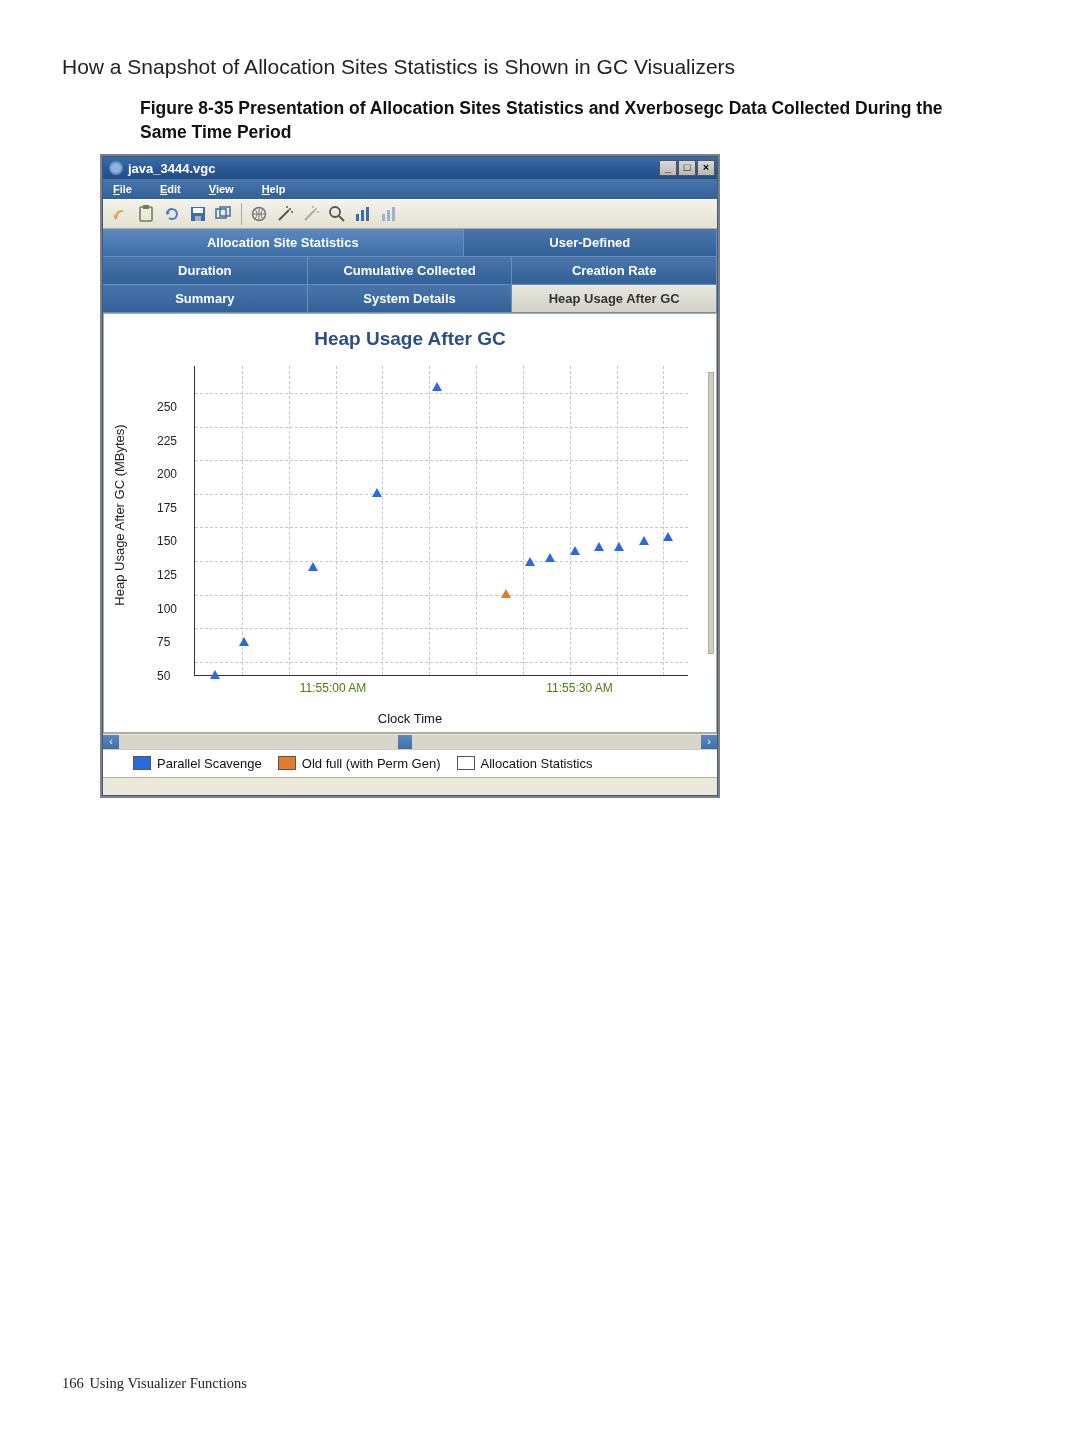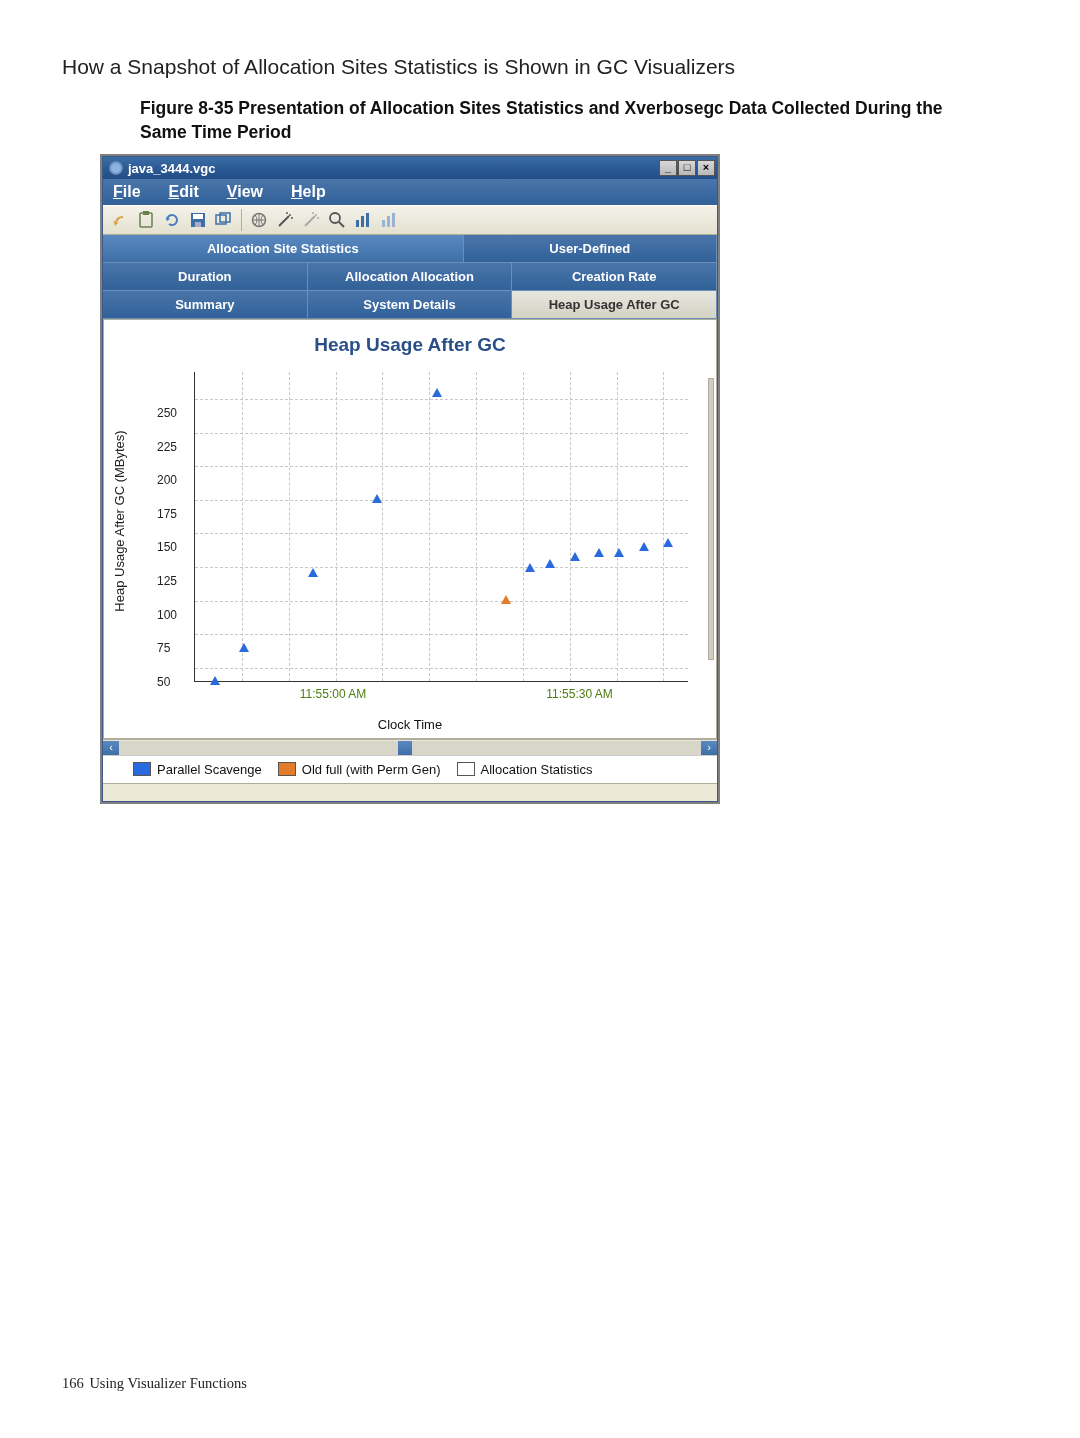--- a/index.html
+++ b/index.html
@@ -59,21 +59,21 @@
     font-size: 11px; line-height: 13px; text-align: center;
     color:#000; font-family: Arial;
     font-weight: bold;
   }
   .menubar {
     background: linear-gradient(#4a75aa,#316198);
     display: flex;
     padding: 4px 10px;
     gap: 28px;
   }
-  .menubar span { color:#fff; font-size:16px; font-weight:bold; }
+  .menubar span { color:#fff; font-size:11px; font-weight:bold; }
   .menubar span u { text-decoration: underline; }
   .toolbar {
     background: linear-gradient(#f4f2ea,#e4e1d0);
     border-top:1px solid #fff;
     border-bottom:1px solid #b0ad9a;
     height: 30px;
     display:flex; align-items:center;
     padding: 0 6px;
     gap: 4px;
   }
@@ -309,21 +309,21 @@
           </svg>
         </div>
   </div>
 
   <div class="tabrow">
     <div class="tab active" style="flex:1.18">Allocation Site Statistics</div>
     <div class="tab" style="flex:0.82">User-Defined</div>
   </div>
   <div class="tabrow tabrow3">
     <div class="tab">Duration</div>
-    <div class="tab">Allocation Allocation</div>
+    <div class="tab">Cumulative Collected</div>
     <div class="tab">Creation Rate</div>
   </div>
   <div class="tabrow tabrow3">
     <div class="tab">Summary</div>
     <div class="tab">System Details</div>
     <div class="tab light">Heap Usage After GC</div>
   </div>
 
   <div class="chart-panel">
     <div class="chart-title">Heap Usage After GC</div>

